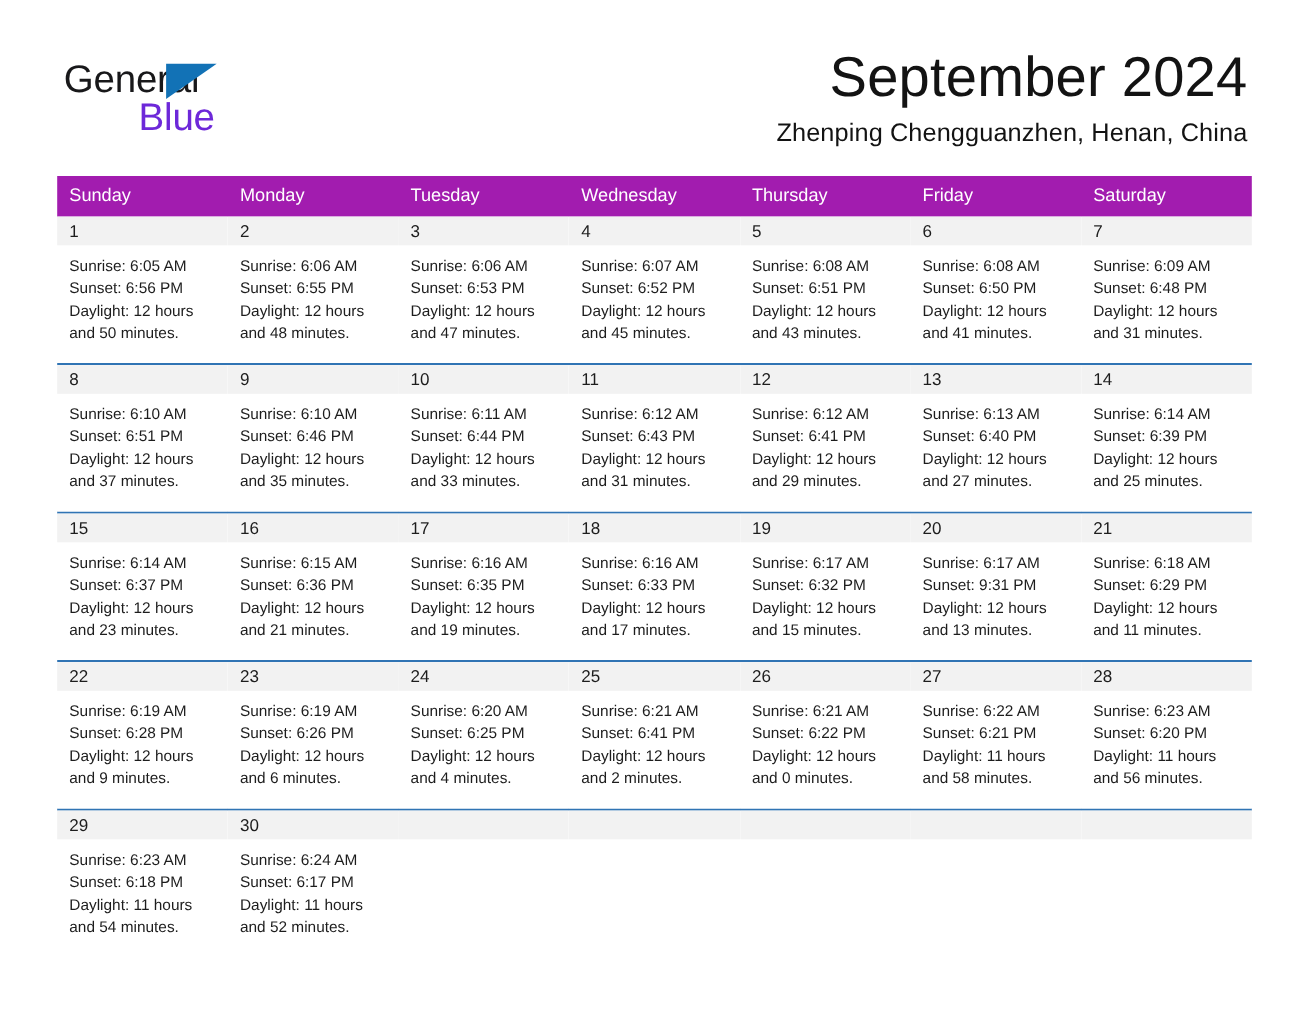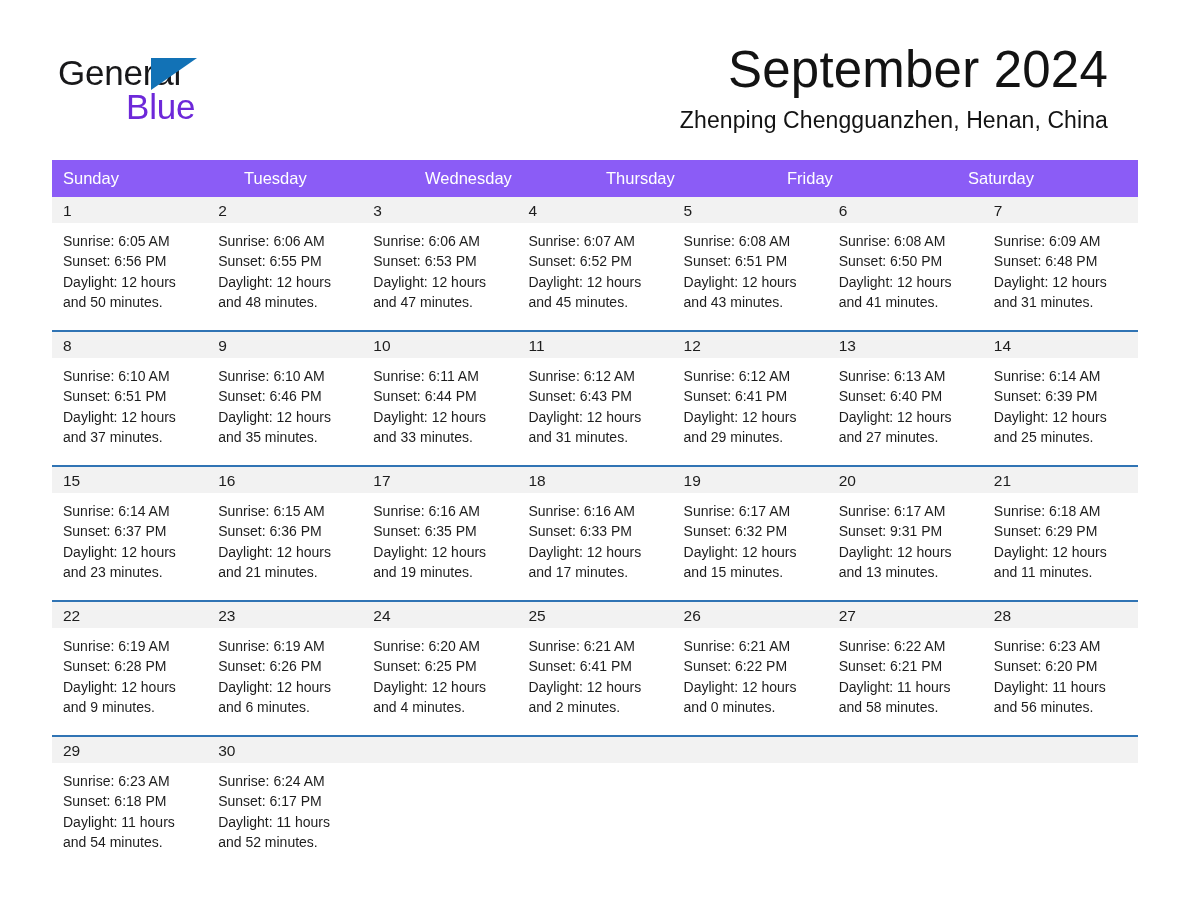--- a/index.html
+++ b/index.html
@@ -20,21 +20,21 @@
     width: 1188px;
     height: 918px;
     box-sizing: border-box;
   }
 
   
   .top-header {
     display: flex;
     align-items: flex-start;
     justify-content: space-between;
-    padding: 44px 80px 0 58px;
+    padding: 44px 54px 0 58px;
     box-sizing: border-box;
     gap: 16px;
   }
 
   .brand {
     position: relative;
     width: 200px;
     height: 72px;
     flex: 0 0 auto;
   }
@@ -90,21 +90,21 @@
   }
 
   
   .calendar {
     margin: 21px 52px 0 52px;
     width: 1086px;
   }
 
   .weekday-row {
     display: flex;
-    background: #8b5cf6;
+    background: #a21caf;
     margin-top: 25px;
   }
   .weekday-cell {
     flex: 1 1 0;
     padding: 7px 0 8px 11px;
     box-sizing: border-box;
     color: #ffffff;
     font-size: 16.5px;
     line-height: 22px;
   }
@@ -163,20 +163,21 @@
       <h1 class="month-title">September 2024</h1>
       <h2 class="location-title">Zhenping Chengguanzhen, Henan, China</h2>
     </div>
 
   </div>
 
   <div class="calendar">
 
     <div class="weekday-row">
       <div class="weekday-cell">Sunday</div>
+      <div class="weekday-cell">Monday</div>
       <div class="weekday-cell">Tuesday</div>
       <div class="weekday-cell">Wednesday</div>
       <div class="weekday-cell">Thursday</div>
       <div class="weekday-cell">Friday</div>
       <div class="weekday-cell">Saturday</div>
     </div>
 
     <div class="week-row first">
       <div class="day-cell">
         <div class="day-number-band">1</div>

